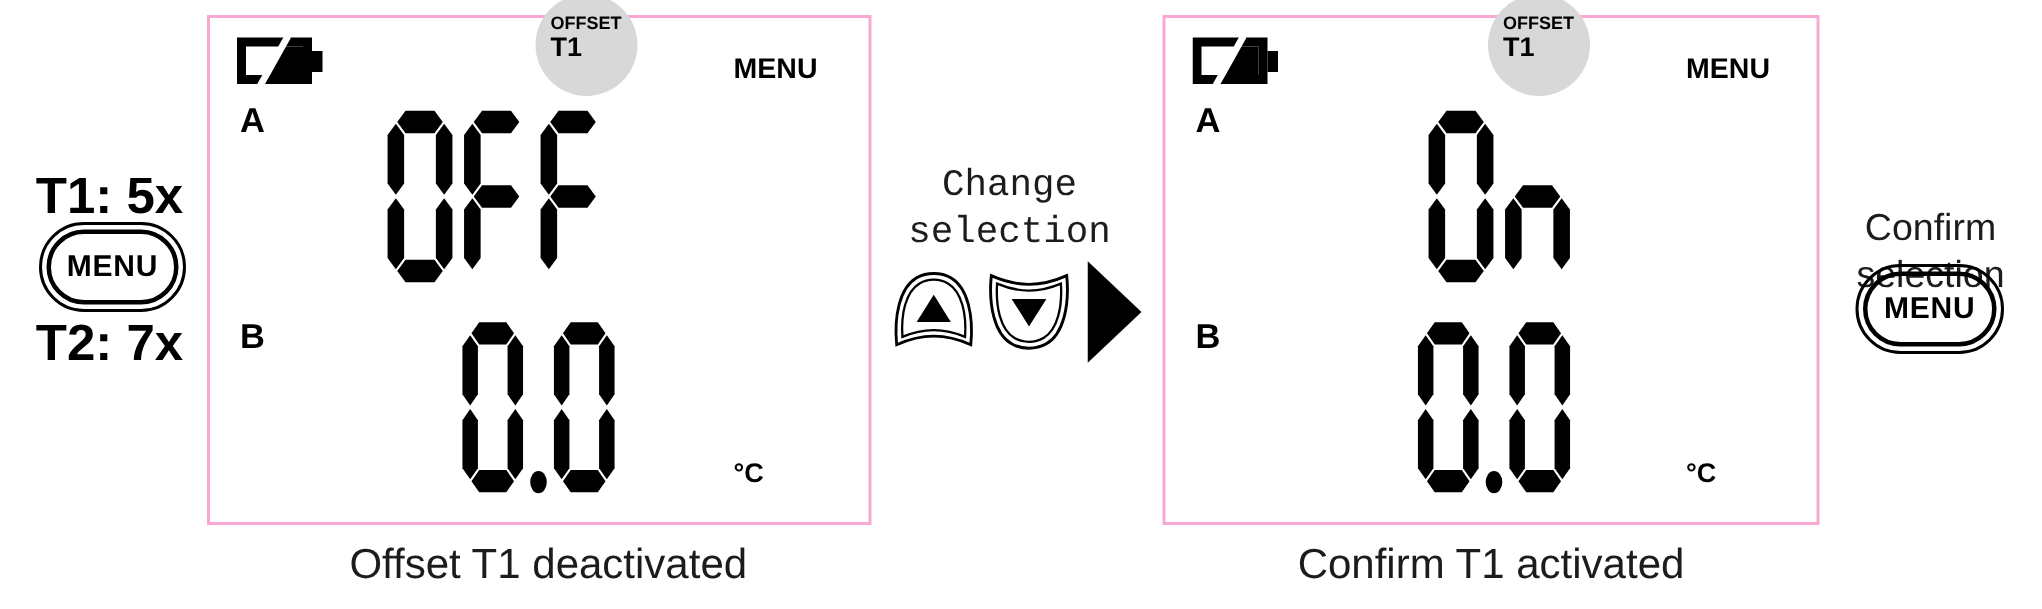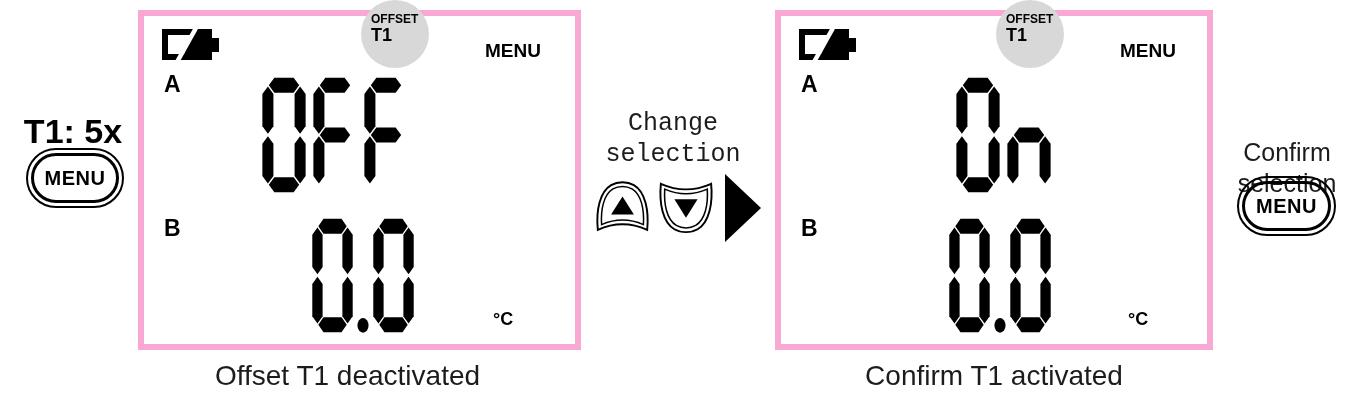--- a/index.html
+++ b/index.html
@@ -13,21 +13,21 @@
   
   .press-label { font-weight:bold; font-size:34px; text-align:center; width:110px; }
 
   
   .menu-btn { border:2px solid #000; border-radius:36px; padding:3px; }
   .menu-btn-ring { border:3px solid #000; border-radius:30px; height:100%;
     display:flex; align-items:center; justify-content:center;
     font-weight:bold; font-size:20px; letter-spacing:0.5px; }
 
   
-  .panel { border:6px solid #f9a8d4; background:#fff; }
+  .panel { border:2px solid #f9a8d4; background:#fff; }
   .panel-caption { text-align:center; font-size:28px; font-weight:normal; color:#1c1c1c; }
 
   .battery-icon-wrap { left:18px; top:12px; }
   .offset-badge { width:68px; height:68px; border-radius:50%; top:-16px;
     padding-top:13px; padding-left:10px; line-height:1.05; }
   .offset-badge .badge-title { font-weight:bold; font-size:12px; display:block; }
   .offset-badge .badge-channel { font-weight:bold; font-size:18px; display:block; }
   .menu-indicator { font-weight:bold; font-size:19px; top:24px; }
   .channel-label { font-weight:bold; font-size:23px; left:20px; }
   .unit-label { font-weight:bold; font-size:18px; }
@@ -52,20 +52,21 @@
 <div class="canvas">
 
   <div class="abs press-label" style="left:18px; top:112px;">T1: 5x</div>
 
   <div class="abs menu-btn" style="left:26px; top:148px; width:98px; height:60px;">
     <div class="menu-btn-ring">
       <span>MENU</span>
     </div>
   </div>
 
+  <div class="abs press-label" style="left:18px; top:210px;">T2: 7x</div>
 
   <div class="abs panel" style="left:138px; top:10px; width:443px; height:340px;">
 
     <div class="abs battery-icon-wrap">
       <svg width="58" height="34" viewBox="0 0 58 34">
         <path fill-rule="evenodd" fill="#000" d="M0,1 h50 v31 h-50 Z M6,7 h38 v19 h-38 Z"></path>
         <rect x="50" y="10" width="7" height="14" fill="#000"></rect>
         <polygon fill="#000" points="30,7 44,7 44,26 22,26"></polygon>
         <line x1="34" y1="0" x2="15" y2="34" stroke="#fff" stroke-width="4.5"></line>
       </svg>
@@ -123,21 +124,21 @@
           <polygon points="85,97 97,109 97,161 85,173 73,161 73,109"></polygon>
           <polygon points="17,175 29,163 71,163 83,175 71,187 29,187"></polygon>
           <polygon points="15,97 27,109 27,161 15,173 3,161 3,109"></polygon>
           <polygon points="15,17 27,29 27,81 15,93 3,81 3,29"></polygon>
         </svg>
       </div>
 
     <div class="abs unit-label" style="left:349px; top:293px;">°C</div>
   </div>
 
-  <div class="abs panel-caption" style="left:126px; top:360px; width:443px;">Offset T1 deactivated</div>
+  <div class="abs panel-caption" style="left:144px; top:360px; width:443px;">Offset T1 deactivated</div>
 
   <div class="abs transition-label" style="left:597px; top:108px;">Change selection</div>
 
   <div class="abs key-icon" style="left:594px; top:178px;">
     <svg width="57" height="58" viewBox="0 0 60 60">
       <path d="M4,54 C2,34 6,14 18,7 C25,3 35,3 42,7 C54,14 58,34 56,54 C38,46 22,46 4,54 Z" fill="none" stroke="#000" stroke-width="2"></path>
       <path d="M8,48.5 C7,33 10,17 20,11 C26,7.5 34,7.5 40,11 C50,17 53,33 52,48.5 C37,42 23,42 8,48.5 Z" fill="none" stroke="#000" stroke-width="1.6"></path>
       <polygon points="30,19 42,38 18,38" fill="#000"></polygon>
     </svg>
   </div>

